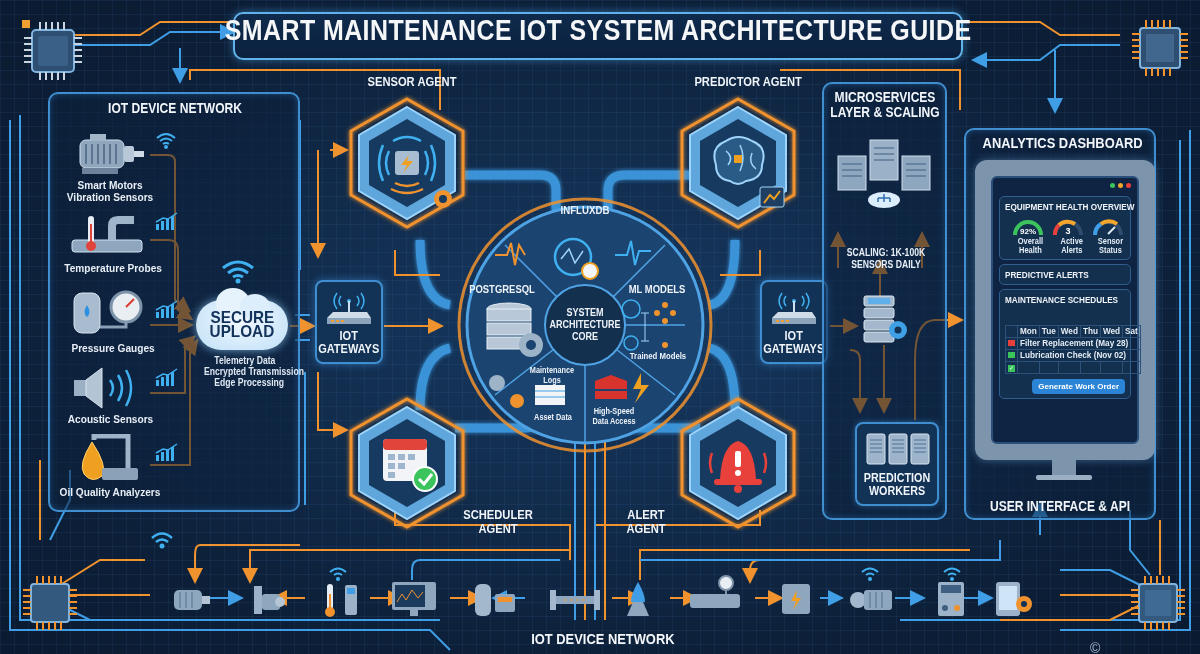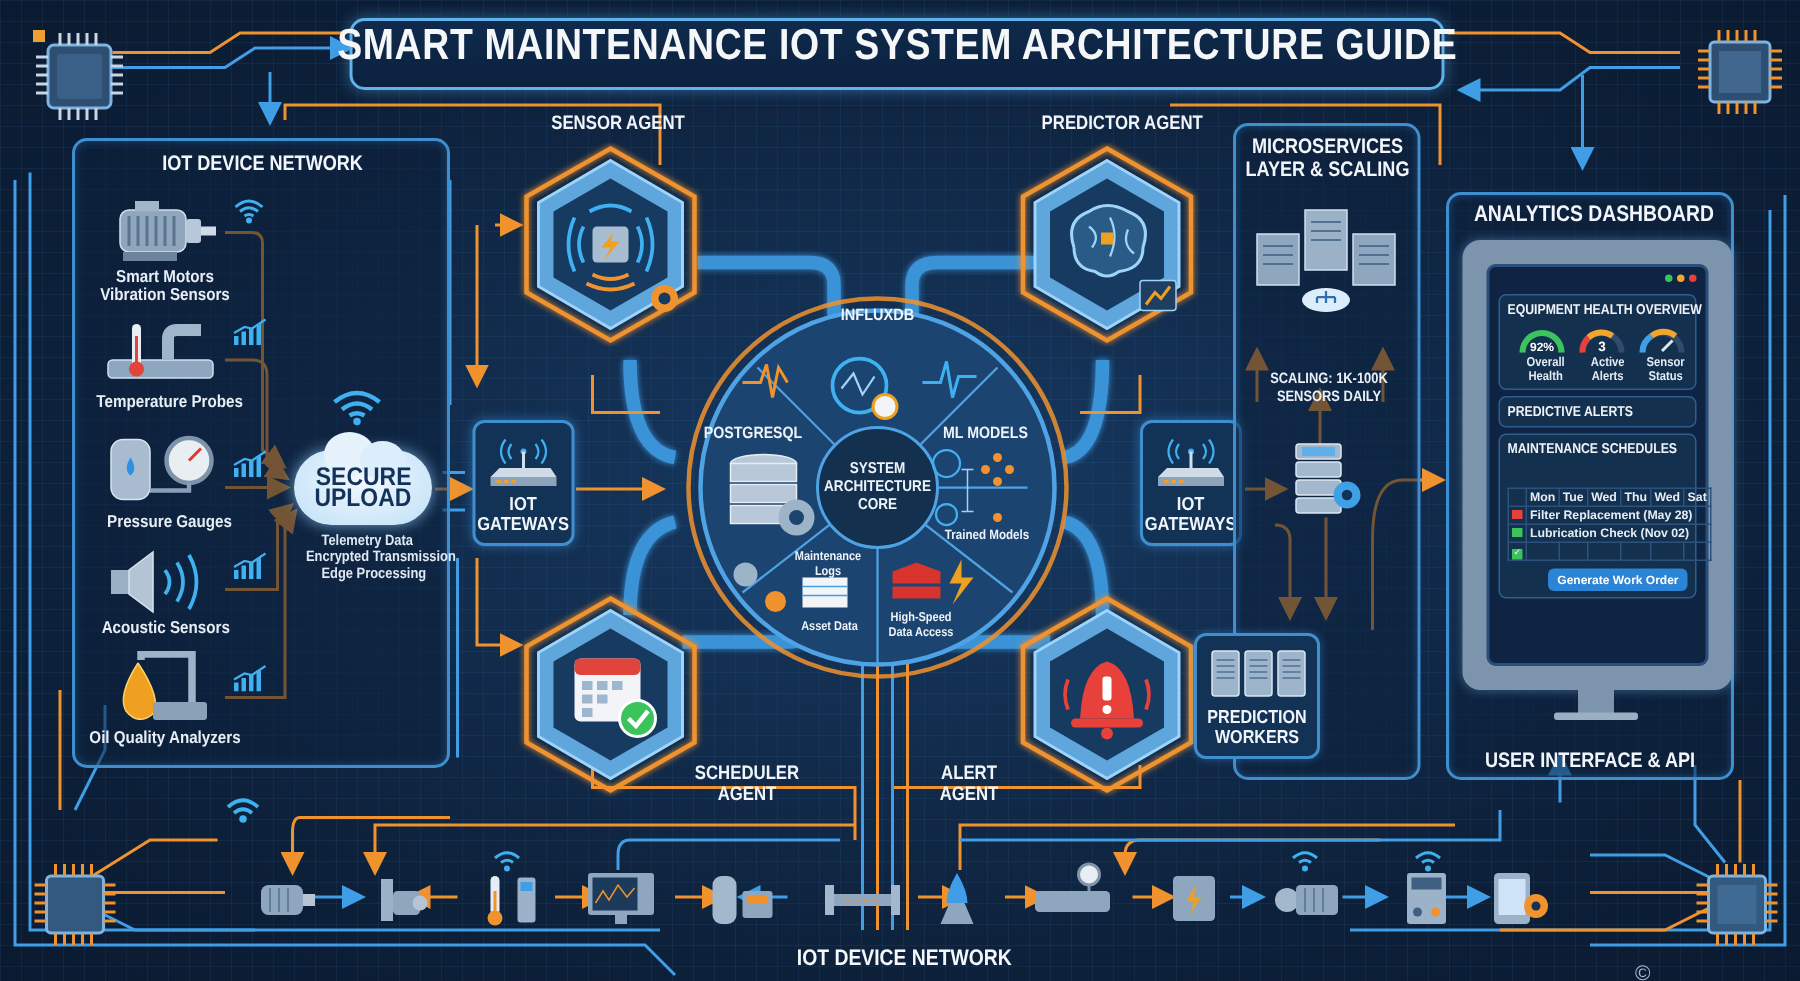--- a/index.html
+++ b/index.html
@@ -580,21 +580,21 @@
   <g fill="#a3b8cc" stroke="#dbe7f1">
       <rect x="6" y="4" width="30" height="10" rx="2"></rect>
       <rect x="6" y="16" width="30" height="10" rx="2"></rect>
       <rect x="6" y="28" width="30" height="10" rx="2"></rect>
       <rect x="6" y="40" width="30" height="10" rx="2"></rect>
     </g>
   <rect x="10" y="6" width="22" height="6" fill="#5fb0ea"></rect>
   <circle cx="40" cy="38" r="9" fill="#3fa0e6"></circle>
     <circle cx="40" cy="38" r="3.5" fill="#123256"></circle>
 </svg>
-<div class="abs" style="left:796px;top:422px;width:84px;height:84px;border:2px solid #3f8fd0;border-radius:8px;background:#123256;box-shadow:0 0 6px rgba(70,160,240,0.4);">
+<div class="abs" style="left:855px;top:422px;width:84px;height:84px;border:2px solid #3f8fd0;border-radius:8px;background:#123256;box-shadow:0 0 6px rgba(70,160,240,0.4);">
   <svg style="position:absolute;left:8px;top:6px;width:66px;height:36px" viewBox="0 0 66 36">
     <g fill="#9db4ca" stroke="#d9e6f0">
         <rect x="2" y="4" width="18" height="30" rx="2"></rect>
         <rect x="24" y="4" width="18" height="30" rx="2"></rect>
         <rect x="46" y="4" width="18" height="30" rx="2"></rect>
       </g>
     <g stroke="#4f7296">
         <path d="M5 10 H17 M5 14 H17 M5 18 H17 M5 22 H17 M27 10 H39 M27 14 H39 M27 18 H39 M27 22 H39 M49 10 H61 M49 14 H61 M49 18 H61 M49 22 H61"></path>
       </g>
   </svg>

